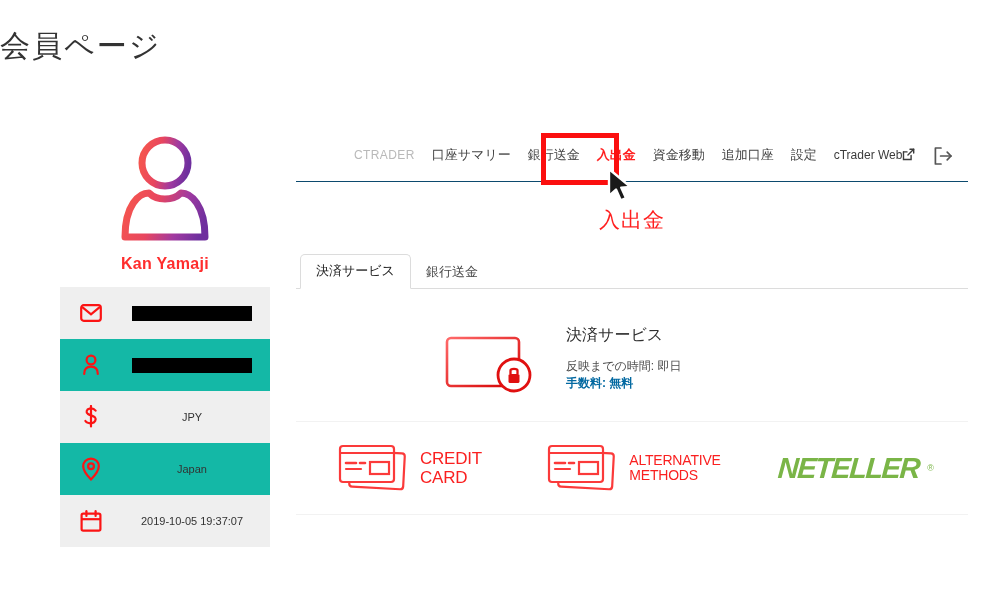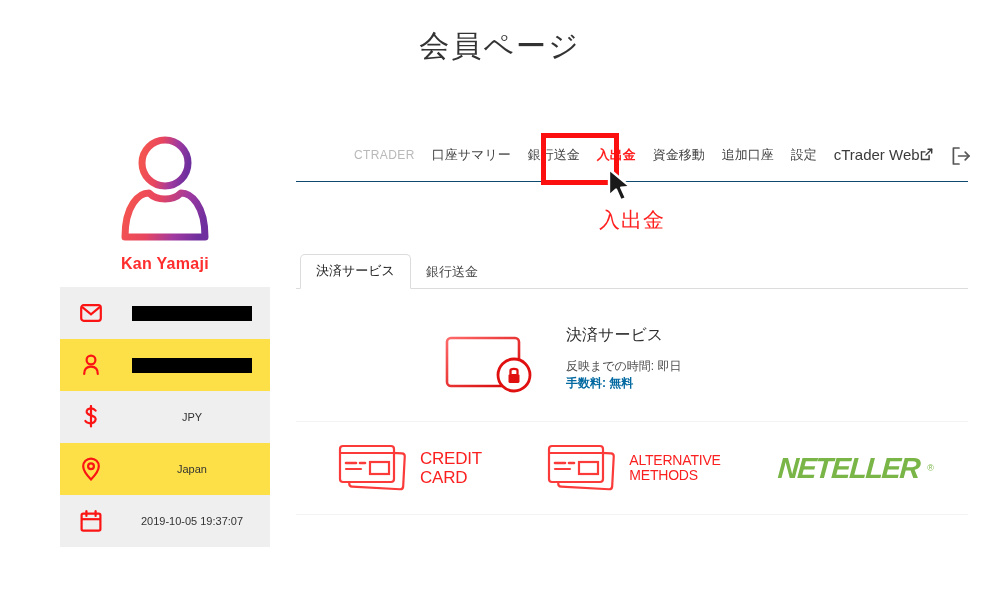--- a/index.html
+++ b/index.html
@@ -14,21 +14,21 @@
     overflow: hidden;
     position: relative;
   }
 
   
   .page-title {
     position: absolute;
     top: 26px;
     left: 0;
     width: 1000px;
-    text-align: center;
+    text-align: left;
     font-size: 30px;
     color: #333333;
     letter-spacing: 2px;
     font-weight: 400;
     font-family: Liberation Serif, serif;
   }
 
   
   .profile-col {
     position: absolute;
@@ -53,21 +53,21 @@
   .info-table {
     margin-top: 14px;
     width: 210px;
   }
   .info-row {
     display: flex;
     align-items: center;
     height: 52px;
   }
   .info-row.shaded { background: #efefef; }
-  .info-row.plain  { background: #fde047; }
+  .info-row.plain  { background: #14b8a6; }
   .info-icon {
     width: 62px;
     display: flex;
     align-items: center;
     justify-content: center;
     flex: 0 0 62px;
   }
   .info-value {
     flex: 1;
     text-align: center;
@@ -109,21 +109,21 @@
     padding-bottom: 2px;
   }
   .nav-item.muted { color: #b9b9b9; font-size: 12px; letter-spacing: .4px;}
   .nav-item.active {
     color: #ff1f1f;
     font-weight: bold;
   }
   .nav-ext {
     display: inline-flex;
     align-items: center;
-    font-size: 15px;
+    font-size: 12px;
     color: #3b3b3b;
   }
   .nav-spacer { flex: 1; }
   .logout-btn {
     margin-right: 54px;
     display: flex;
     align-items: center;
   }
 
   

